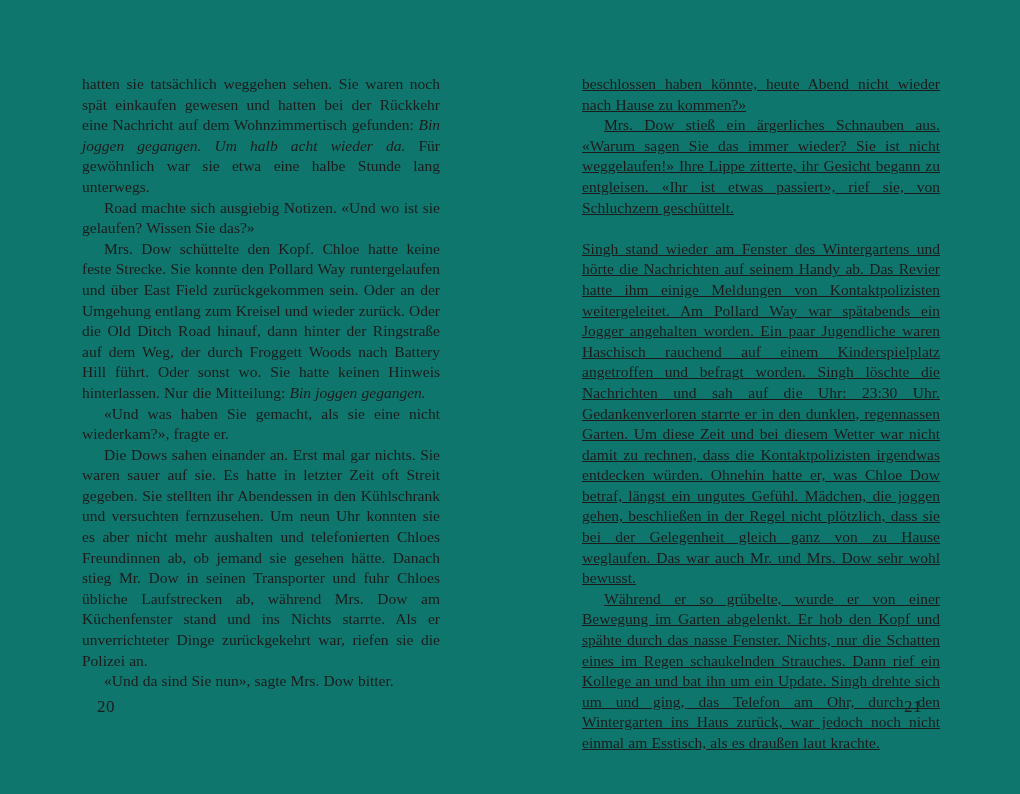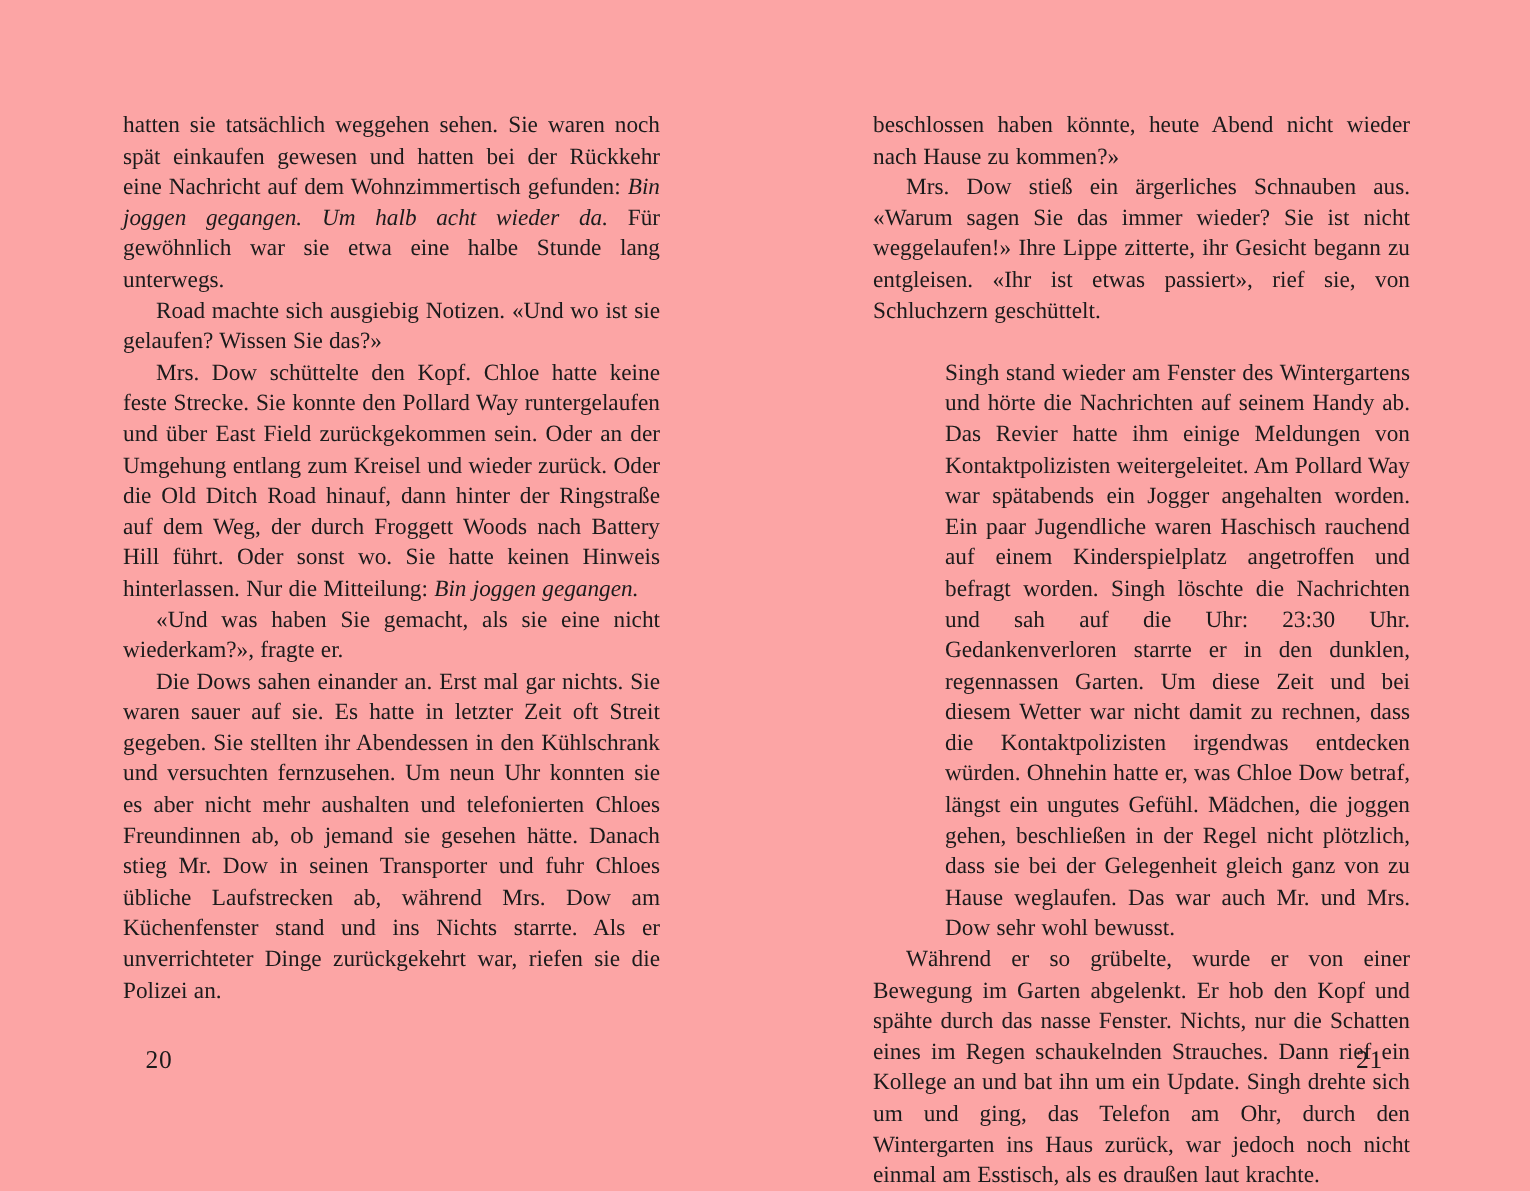--- a/index.html
+++ b/index.html
@@ -11,41 +11,41 @@
     width: 1020px;
     height: 794px;
     font-family: "Liberation Serif", "DejaVu Serif", serif;
     color: #1b1b1b;
     overflow: hidden;
   }
   .spread {
     position: relative;
     width: 1020px;
     height: 794px;
-    background: #fca5a5;
+    background: #0f766e;
   }
   .page {
     position: absolute;
     top: 74px;
     width: 358px;
     height: 650px;
   }
   .page-left  { left: 82px; }
-  .page-right { left: 582px; }
+  .page-right { left: 582px; text-decoration: underline; }
   .text-block p {
     margin: 0;
     font-size: 15.5px;
     line-height: 20.6px;
     text-align: justify;
     hyphens: auto;
     -webkit-hyphens: auto;
     word-spacing: 0.02em;
   }
   .text-block p.indent { text-indent: 22px; }
-  .text-block p.space-before { margin-top: 20.6px; margin-left: 48px; }
+  .text-block p.space-before { margin-top: 20.6px; }
   .text-block .italic { font-style: italic; }
   .folio {
     position: absolute;
     top: 623px;
     font-size: 17px;
     letter-spacing: 0.5px;
     color: #1b1b1b;
   }
   .folio-left  { left: 15px; }
   .folio-right { right: 18px; }
@@ -55,20 +55,21 @@
 
 <div class="spread">
 
   <section class="page page-left">
     <div class="text-block">
         <p class=""><span>hatten sie tatsächlich weggehen sehen. Sie waren noch spät einkaufen gewesen und hatten bei der Rückkehr eine Nachricht auf dem Wohnzimmertisch gefunden: </span><span class="italic">Bin joggen gegangen. Um halb acht wieder da.</span><span> Für gewöhnlich war sie etwa eine halbe Stunde lang unterwegs.</span></p>
         <p class="indent "><span>Road machte sich ausgiebig Notizen. «Und wo ist sie gelaufen? Wissen Sie das?»</span></p>
         <p class="indent "><span>Mrs. Dow schüttelte den Kopf. Chloe hatte keine feste Strecke. Sie konnte den Pollard Way runtergelaufen und über East Field zurückgekommen sein. Oder an der Umgehung entlang zum Kreisel und wieder zurück. Oder die Old Ditch Road hinauf, dann hinter der Ringstraße auf dem Weg, der durch Froggett Woods nach Battery Hill führt. Oder sonst wo. Sie hatte keinen Hinweis hinterlassen. Nur die Mitteilung: </span><span class="italic">Bin joggen gegangen.</span></p>
         <p class="indent "><span>«Und was haben Sie gemacht, als sie eine nicht wiederkam?», fragte er.</span></p>
         <p class="indent "><span>Die Dows sahen einander an. Erst mal gar nichts. Sie waren sauer auf sie. Es hatte in letzter Zeit oft Streit gegeben. Sie stellten ihr Abendessen in den Kühlschrank und versuchten fernzusehen. Um neun Uhr konnten sie es aber nicht mehr aushalten und telefonierten Chloes Freundinnen ab, ob jemand sie gesehen hätte. Danach stieg Mr. Dow in seinen Transporter und fuhr Chloes übliche Laufstrecken ab, während Mrs. Dow am Küchenfenster stand und ins Nichts starrte. Als er unverrichteter Dinge zurückgekehrt war, riefen sie die Polizei an.</span></p>
+        <p class="indent "><span>«Und da sind Sie nun», sagte Mrs. Dow bitter.</span></p>
       </div>
     <div class="folio folio-left">20</div>
   </section>
 
   <section class="page page-right">
     <div class="text-block">
         <p class=""><span>beschlossen haben könnte, heute Abend nicht wieder nach Hause zu kommen?»</span></p>
         <p class="indent "><span>Mrs. Dow stieß ein ärgerliches Schnauben aus. «Warum sagen Sie das immer wieder? Sie ist nicht weggelaufen!» Ihre Lippe zitterte, ihr Gesicht begann zu entgleisen. «Ihr ist etwas passiert», rief sie, von Schluchzern geschüttelt.</span></p>
         <p class="space-before"><span>Singh stand wieder am Fenster des Wintergartens und hörte die Nachrichten auf seinem Handy ab. Das Revier hatte ihm einige Meldungen von Kontaktpolizisten weitergeleitet. Am Pollard Way war spätabends ein Jogger angehalten worden. Ein paar Jugendliche waren Haschisch rauchend auf einem Kinderspielplatz angetroffen und befragt worden. Singh löschte die Nachrichten und sah auf die Uhr: 23:30 Uhr. Gedankenverloren starrte er in den dunklen, regennassen Garten. Um diese Zeit und bei diesem Wetter war nicht damit zu rechnen, dass die Kontaktpolizisten irgendwas entdecken würden. Ohnehin hatte er, was Chloe Dow betraf, längst ein ungutes Gefühl. Mädchen, die joggen gehen, beschließen in der Regel nicht plötzlich, dass sie bei der Gelegenheit gleich ganz von zu Hause weglaufen. Das war auch Mr. und Mrs. Dow sehr wohl bewusst.</span></p>
         <p class="indent "><span>Während er so grübelte, wurde er von einer Bewegung im Garten abgelenkt. Er hob den Kopf und spähte durch das nasse Fenster. Nichts, nur die Schatten eines im Regen schaukelnden Strauches. Dann rief ein Kollege an und bat ihn um ein Update. Singh drehte sich um und ging, das Telefon am Ohr, durch den Wintergarten ins Haus zurück, war jedoch noch nicht einmal am Esstisch, als es draußen laut krachte.</span></p>

